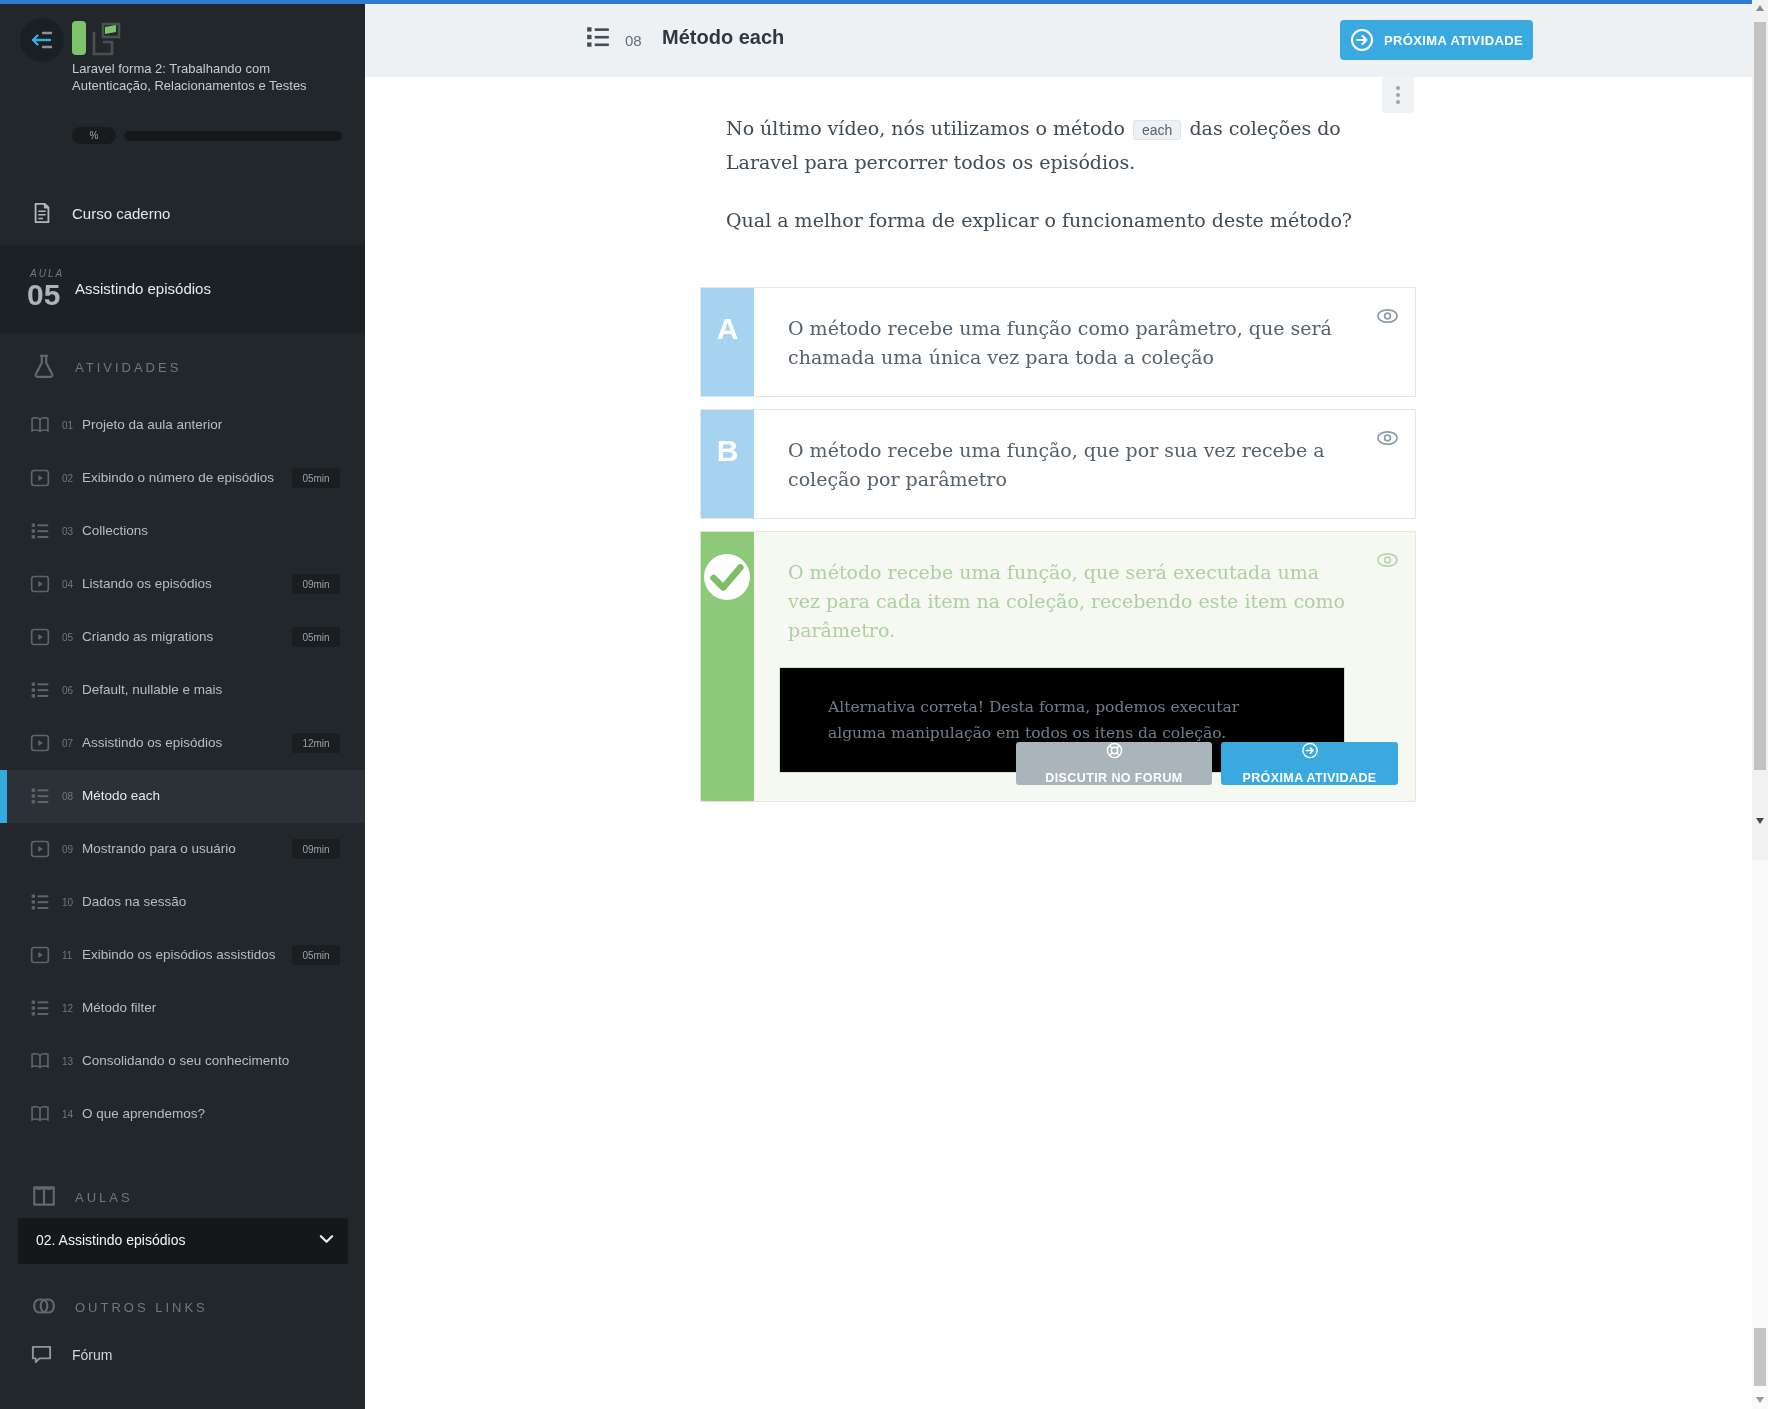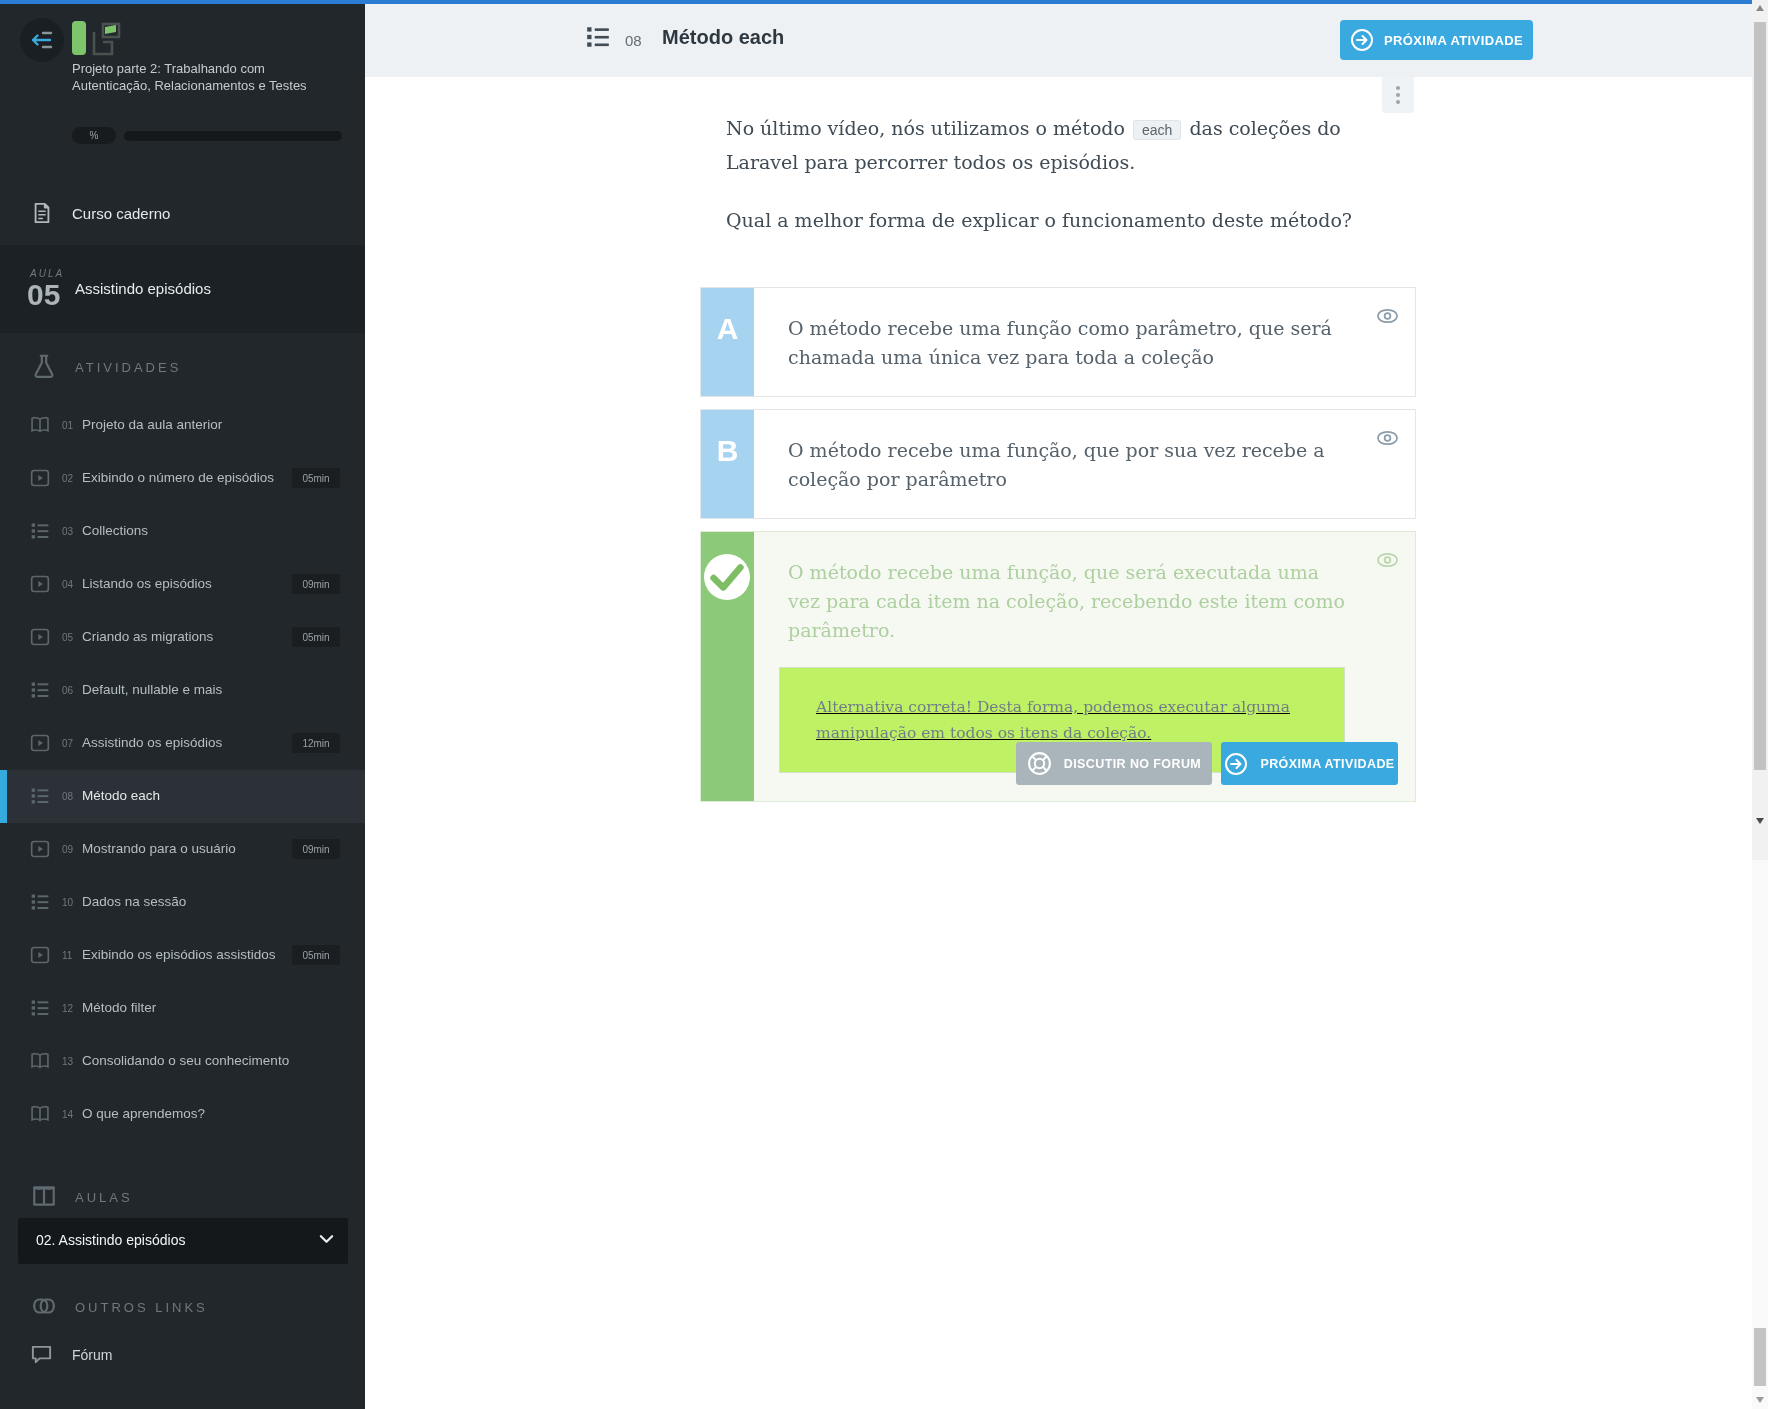--- a/index.html
+++ b/index.html
@@ -71,25 +71,25 @@
   .opt-letter .letter-text{position:absolute;left:0;top:24px;width:53px;text-align:center;color:#fff;font-size:30px;font-weight:bold;}
   .opt-body{flex:1;padding:26px 70px 24px 34px;position:relative;}
   .opt-text{margin:0;font-size:19px;line-height:29px;color:#55616b;}
   .eye{position:absolute;right:16px;top:20px;}
   .check-circle{display:none;}
   .opt-feedback{display:none;}
   .option.correct{min-height:207px;background:var(--correct_bg,#f5f9f2);border-color:#e0ead9;}
   .option.correct .opt-letter{background:var(--correct_green,#8cc979);}
   .option.correct .check-circle{display:block;position:absolute;left:3px;top:22px;width:46px;height:46px;border-radius:50%;background:#fff;}
   .option.correct .opt-text{color:var(--correct_text,#aecfa0);}
-  .option.correct .opt-feedback{display:block;margin:22px 0 4px -9px;background:#bef264;border:1px solid #d2e2c8;padding:26px 36px;text-decoration:underline;}
+  .option.correct .opt-feedback{display:block;margin:22px 0 4px -9px;background:#000000;border:1px solid #d2e2c8;padding:26px 48px;text-decoration:underline;}
   .option.correct .opt-feedback p{margin:0;font-size:15.5px;line-height:26px;color:#717d87;}
   
   .footer-btns{position:absolute;left:700px;top:742px;width:698px;display:flex;justify-content:flex-end;gap:9px;}
-  .btn{height:43px;border-radius:3px;display:flex;align-items:center;justify-content:center;gap:12px;cursor:pointer;}
+  .btn{height:43px;border-radius:3px;display:flex;align-items:center;justify-content:center;gap:12px;cursor:pointer;flex-direction:column;}
   .btn-forum{width:196px;background:var(--gray_button,#a9b5bb);}
   .btn-next{width:177px;background:var(--accent_blue,#3aa9e0);}
   .btn .b-label{color:#fff;font-size:12.5px;font-weight:bold;letter-spacing:.4px;}
   
   .sb1{position:absolute;left:1752px;top:0;width:16px;height:860px;background:#f1f1f1;z-index:70;}
   .sb1 .sb-up{position:absolute;left:4px;top:5px;width:0;height:0;border-left:4px solid transparent;border-right:4px solid transparent;border-bottom:6px solid #8a8a8a;}
   .sb1 .sb-thumb{position:absolute;left:2px;top:22px;width:12px;height:748px;background:#c2c2c2;}
   .sb1 .sb-down{position:absolute;left:4px;top:818px;width:0;height:0;border-left:4px solid transparent;border-right:4px solid transparent;border-top:6px solid #4a4a4a;}
   .sb2{position:absolute;left:1752px;top:860px;width:16px;height:549px;background:#fafafa;z-index:70;}
   .sb2 .sb-thumb{position:absolute;left:2px;top:468px;width:12px;height:58px;background:#c4c4c4;}
@@ -177,21 +177,21 @@
 
   <aside class="sidebar">
     <div class="collapse-btn">
       <svg width="24" height="24">
           <use href="#icon-collapse"></use>
         </svg>
     </div>
     <svg class="logo" width="56" height="44">
         <use href="#icon-course-logo"></use>
       </svg>
-    <div class="course-title">Projeto parte 2: Trabalhando com Autenticação, Relacionamentos e Testes</div>
+    <div class="course-title">Laravel forma 2: Trabalhando com Autenticação, Relacionamentos e Testes</div>
 
     <div class="progress-row">
       <span class="progress-badge">%</span>
       <span class="progress-track"></span>
     </div>
 
     <div class="notebook-row">
       <svg class="nb-icon" width="22" height="26" viewBox="0 0 24 24" style="color:#aeb8bf">
           <use href="#icon-doc"></use>
         </svg>

